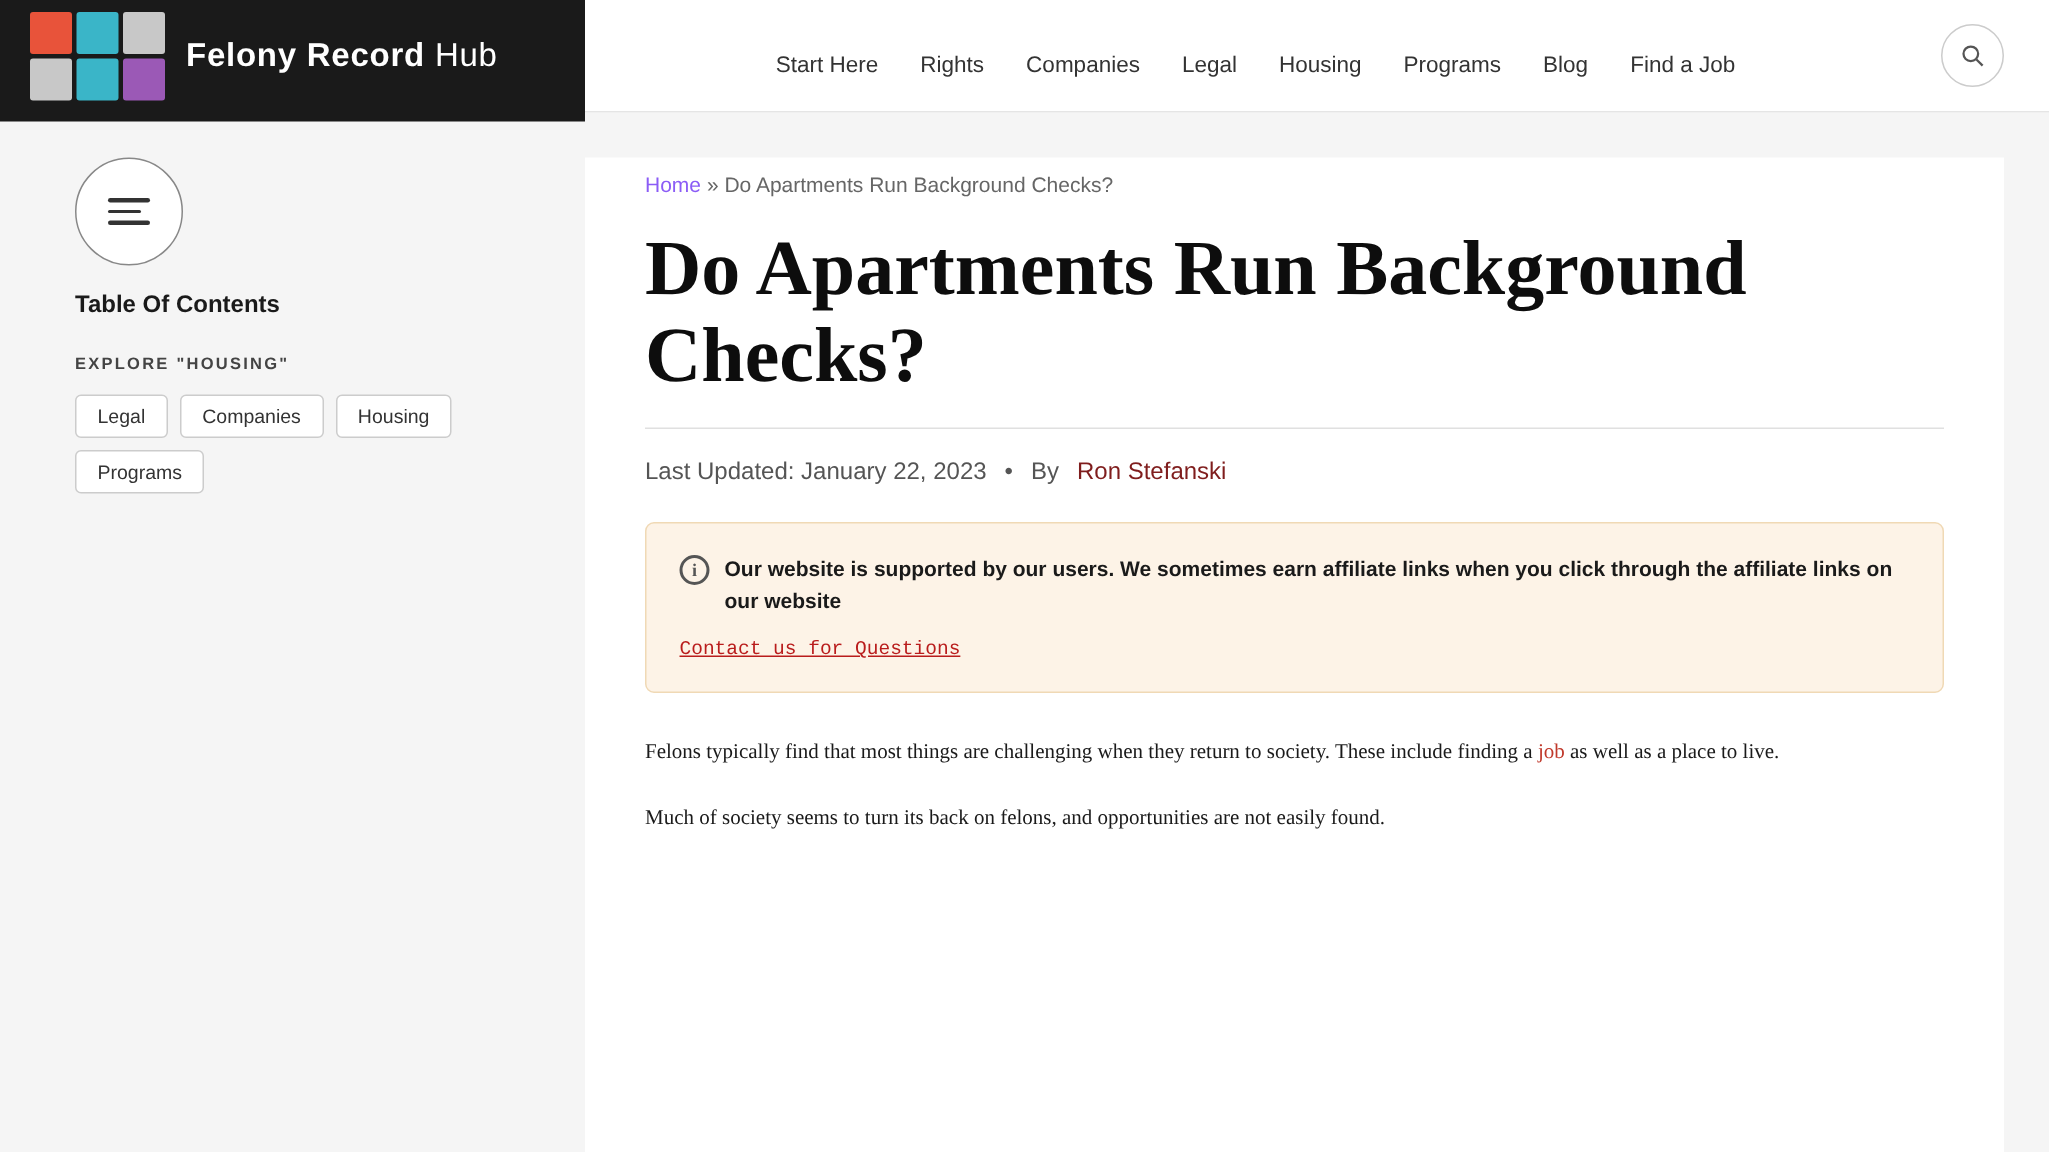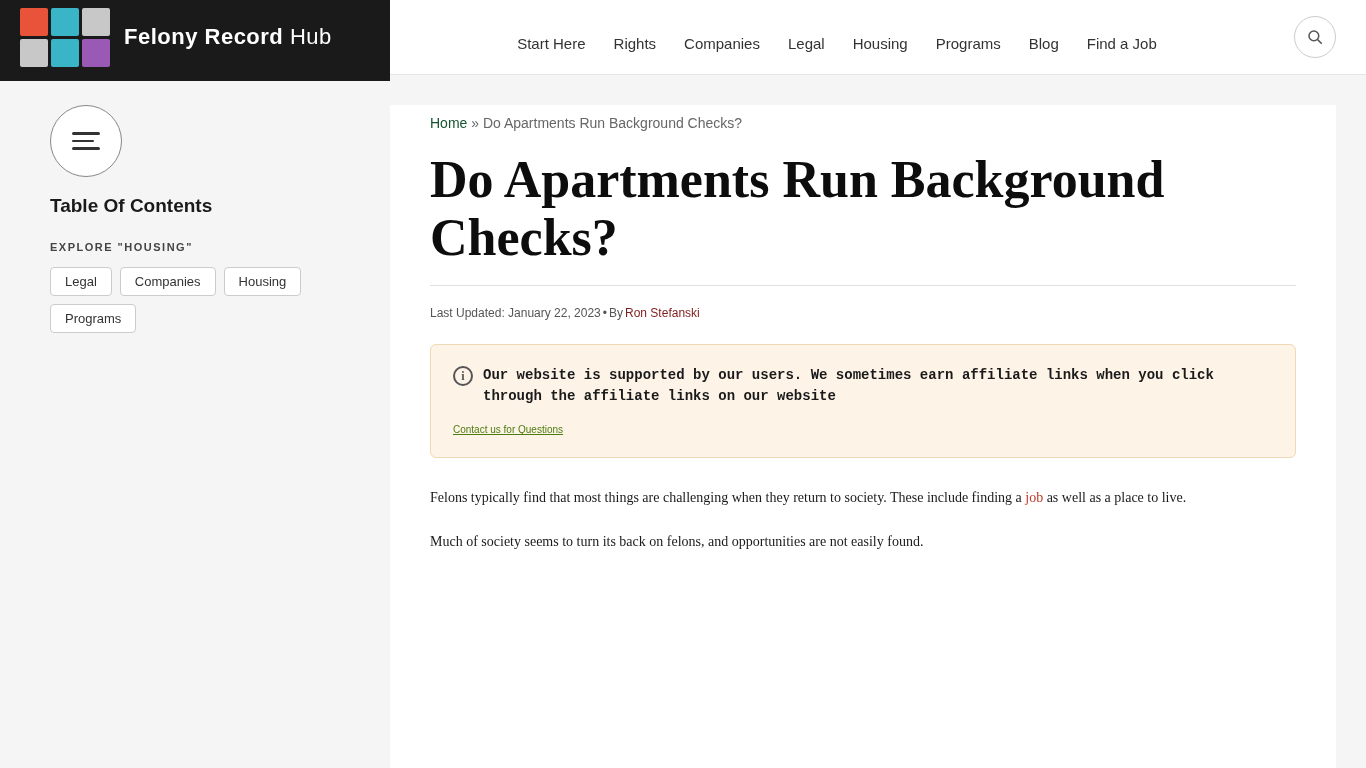--- a/index.html
+++ b/index.html
@@ -143,21 +143,21 @@
       background: #333;
       border-radius: 2px;
     }
 
     .hamburger-lines span:nth-child(1) { width: 28px; }
     .hamburger-lines span:nth-child(2) { width: 22px; }
     .hamburger-lines span:nth-child(3) { width: 28px; }
 
     .toc-title {
       font-family: Arial, sans-serif;
-      font-size: 19px;
+      font-size: 16px;
       font-weight: 700;
       color: #1a1a1a;
       margin-bottom: 24px;
     }
 
     .explore-label {
       font-family: Arial, sans-serif;
       font-size: 11px;
       font-weight: 700;
       letter-spacing: 1.5px;
@@ -195,43 +195,43 @@
 
     .breadcrumb {
       font-family: Arial, sans-serif;
       font-size: 14px;
       color: #666;
       margin-bottom: 20px;
       padding-top: 10px;
     }
 
     .breadcrumb a {
-      color: #14532d;
+      color: #8b5cf6;
       text-decoration: none;
     }
 
     .article-title {
       font-family: Georgia, serif;
       font-size: 52px;
       font-weight: 900;
       line-height: 1.12;
       color: #0d0d0d;
       margin-bottom: 20px;
       border-bottom: 1px solid #e0e0e0;
       padding-bottom: 18px;
     }
 
     .article-meta {
       font-family: Arial, sans-serif;
-      font-size: 12px;
+      font-size: 16px;
       color: #555;
       margin-bottom: 24px;
       display: flex;
       align-items: center;
-      gap: 2px;
+      gap: 12px;
     }
 
     .article-meta a {
       color: #7f1d1d;
       text-decoration: none;
     }
 
     .meta-dot {
       color: #555;
     }
@@ -262,31 +262,31 @@
       justify-content: center;
       flex-shrink: 0;
       margin-top: 1px;
       font-family: Georgia, serif;
       font-size: 12px;
       font-weight: 700;
       color: #555;
     }
 
     .affiliate-text {
-      font-family: Liberation Mono, monospace;
+      font-family: Liberation Sans, sans-serif;
       font-size: 14px;
       font-weight: 700;
       color: #1a1a1a;
       line-height: 1.5;
     }
 
     .affiliate-link {
-      font-family: Liberation Sans, sans-serif;
-      font-size: 10px;
-      color: #4d7c0f;
+      font-family: Liberation Mono, monospace;
+      font-size: 13px;
+      color: #b91c1c;
       text-decoration: underline;
       cursor: pointer;
       display: inline-block;
     }
 
     
     .article-body p {
       font-family: Georgia, serif;
       font-size: 14px;
       line-height: 1.7;

